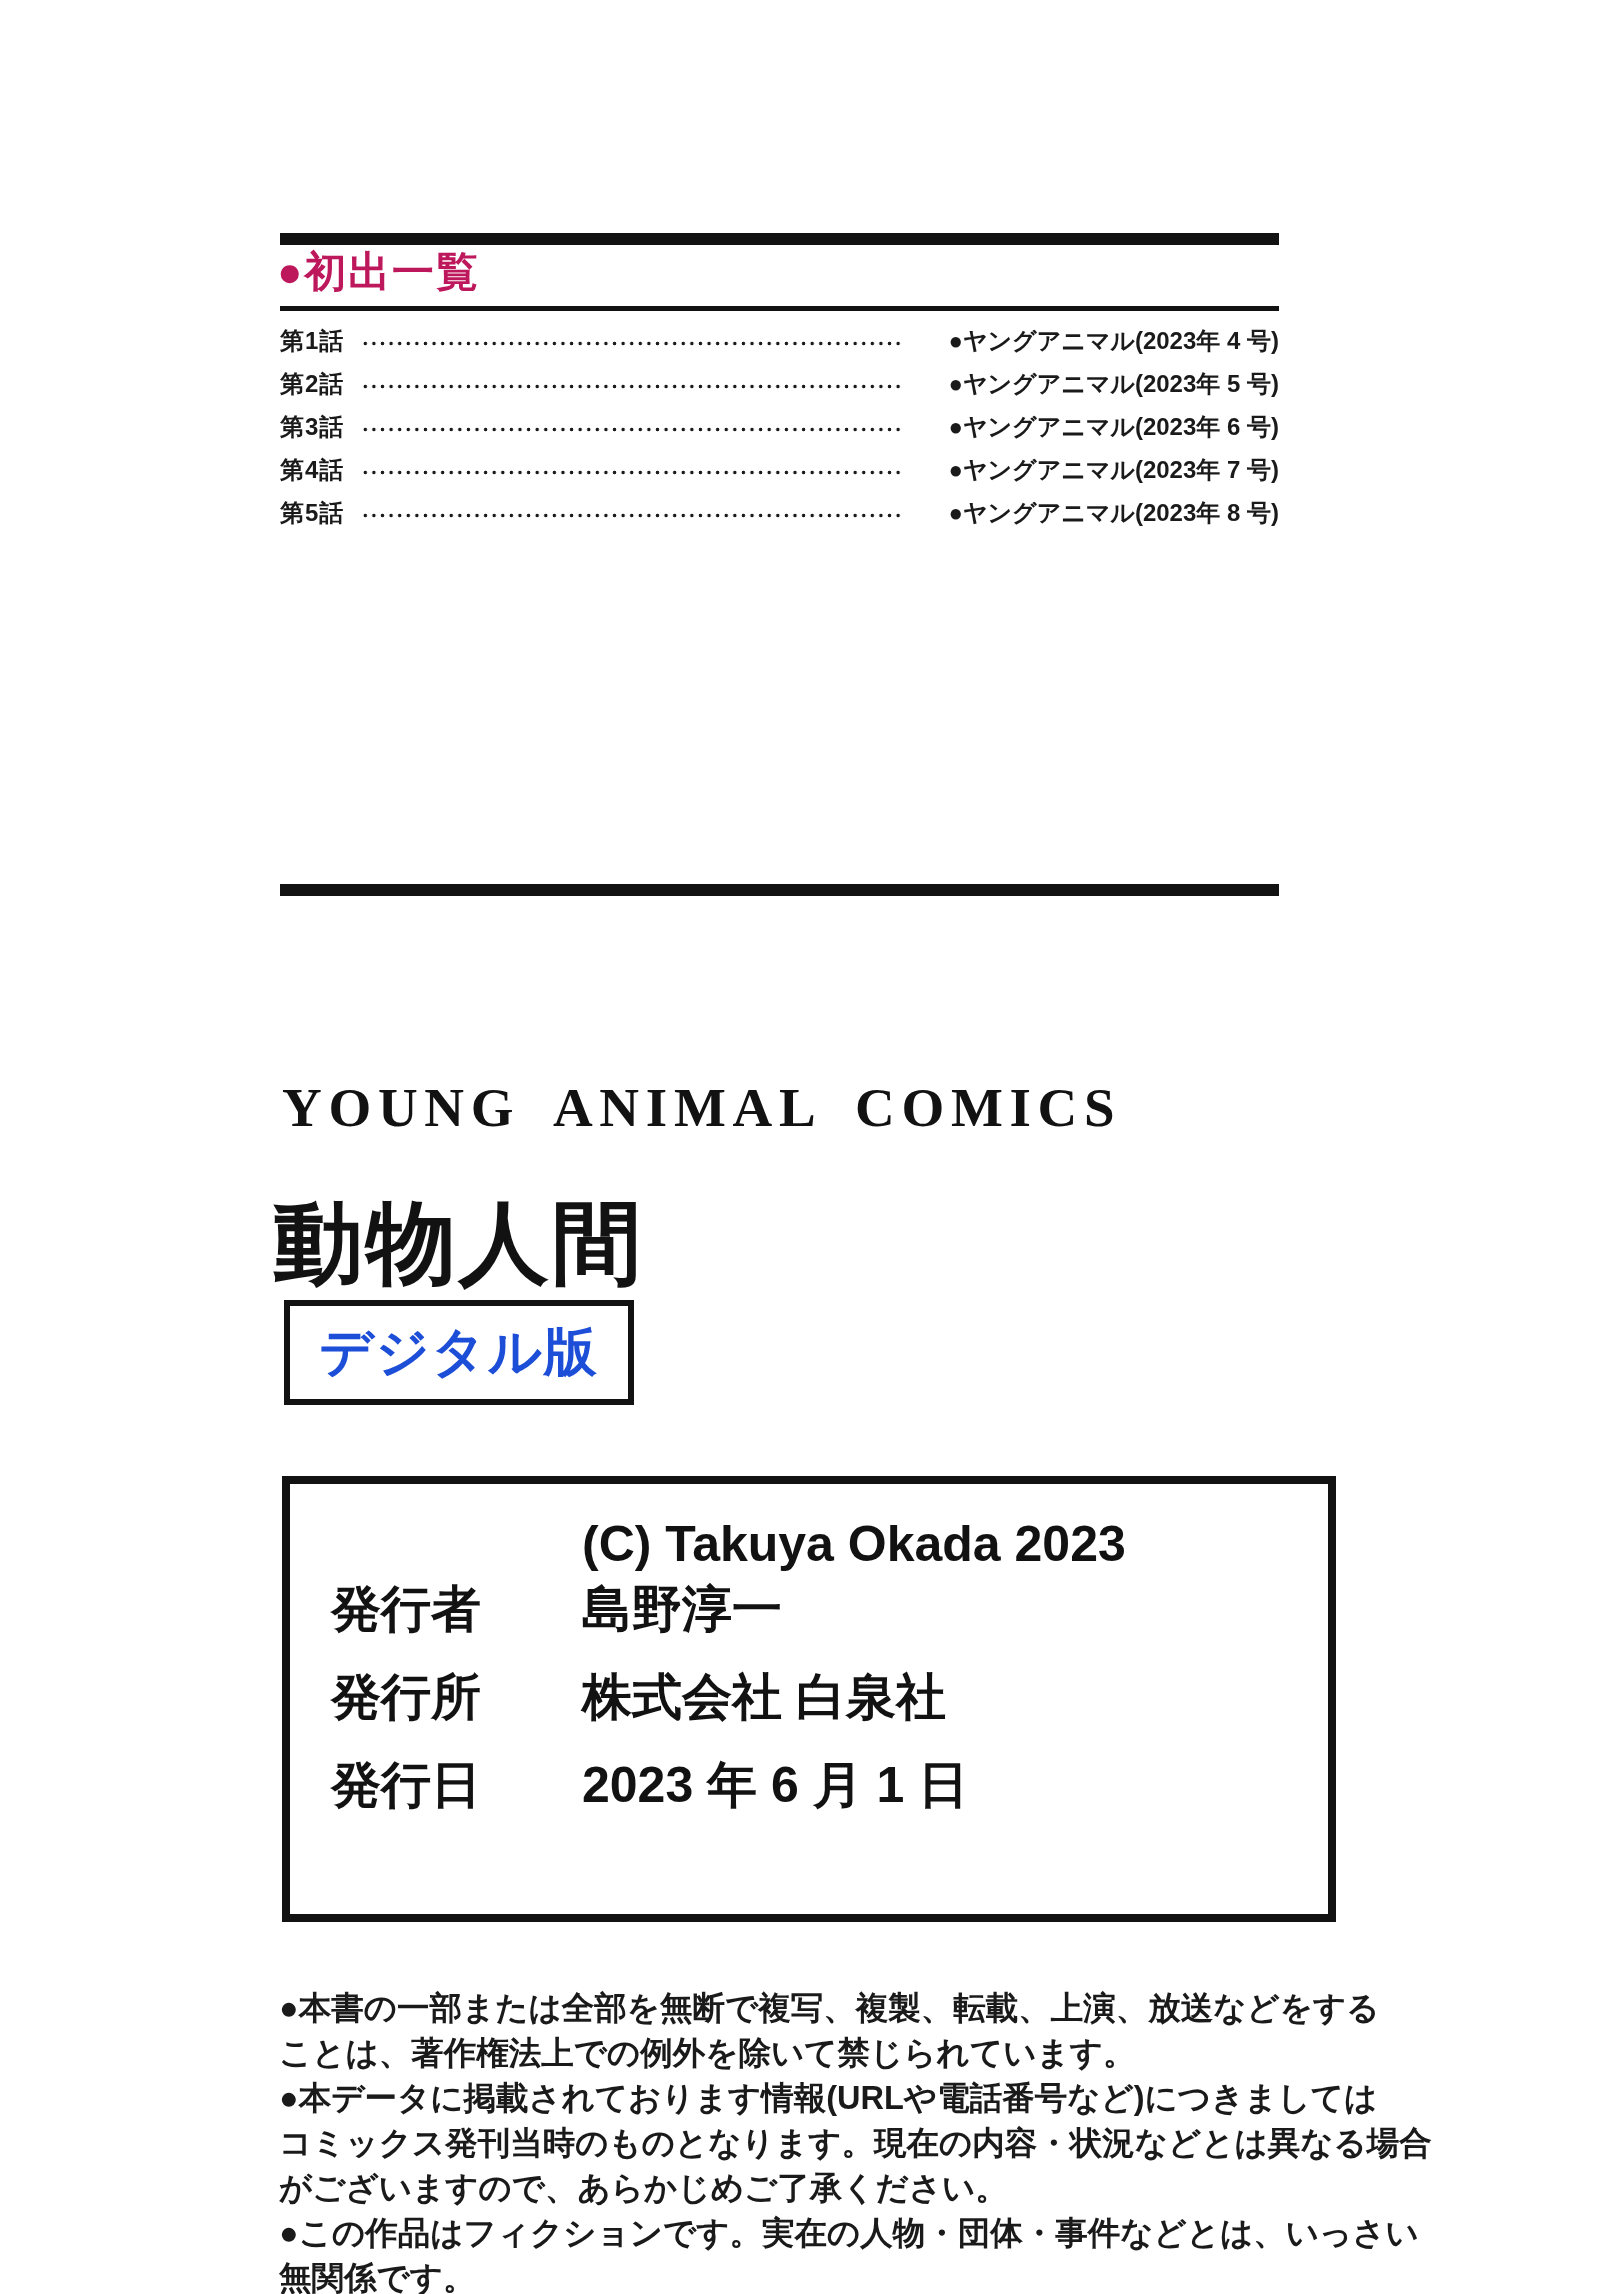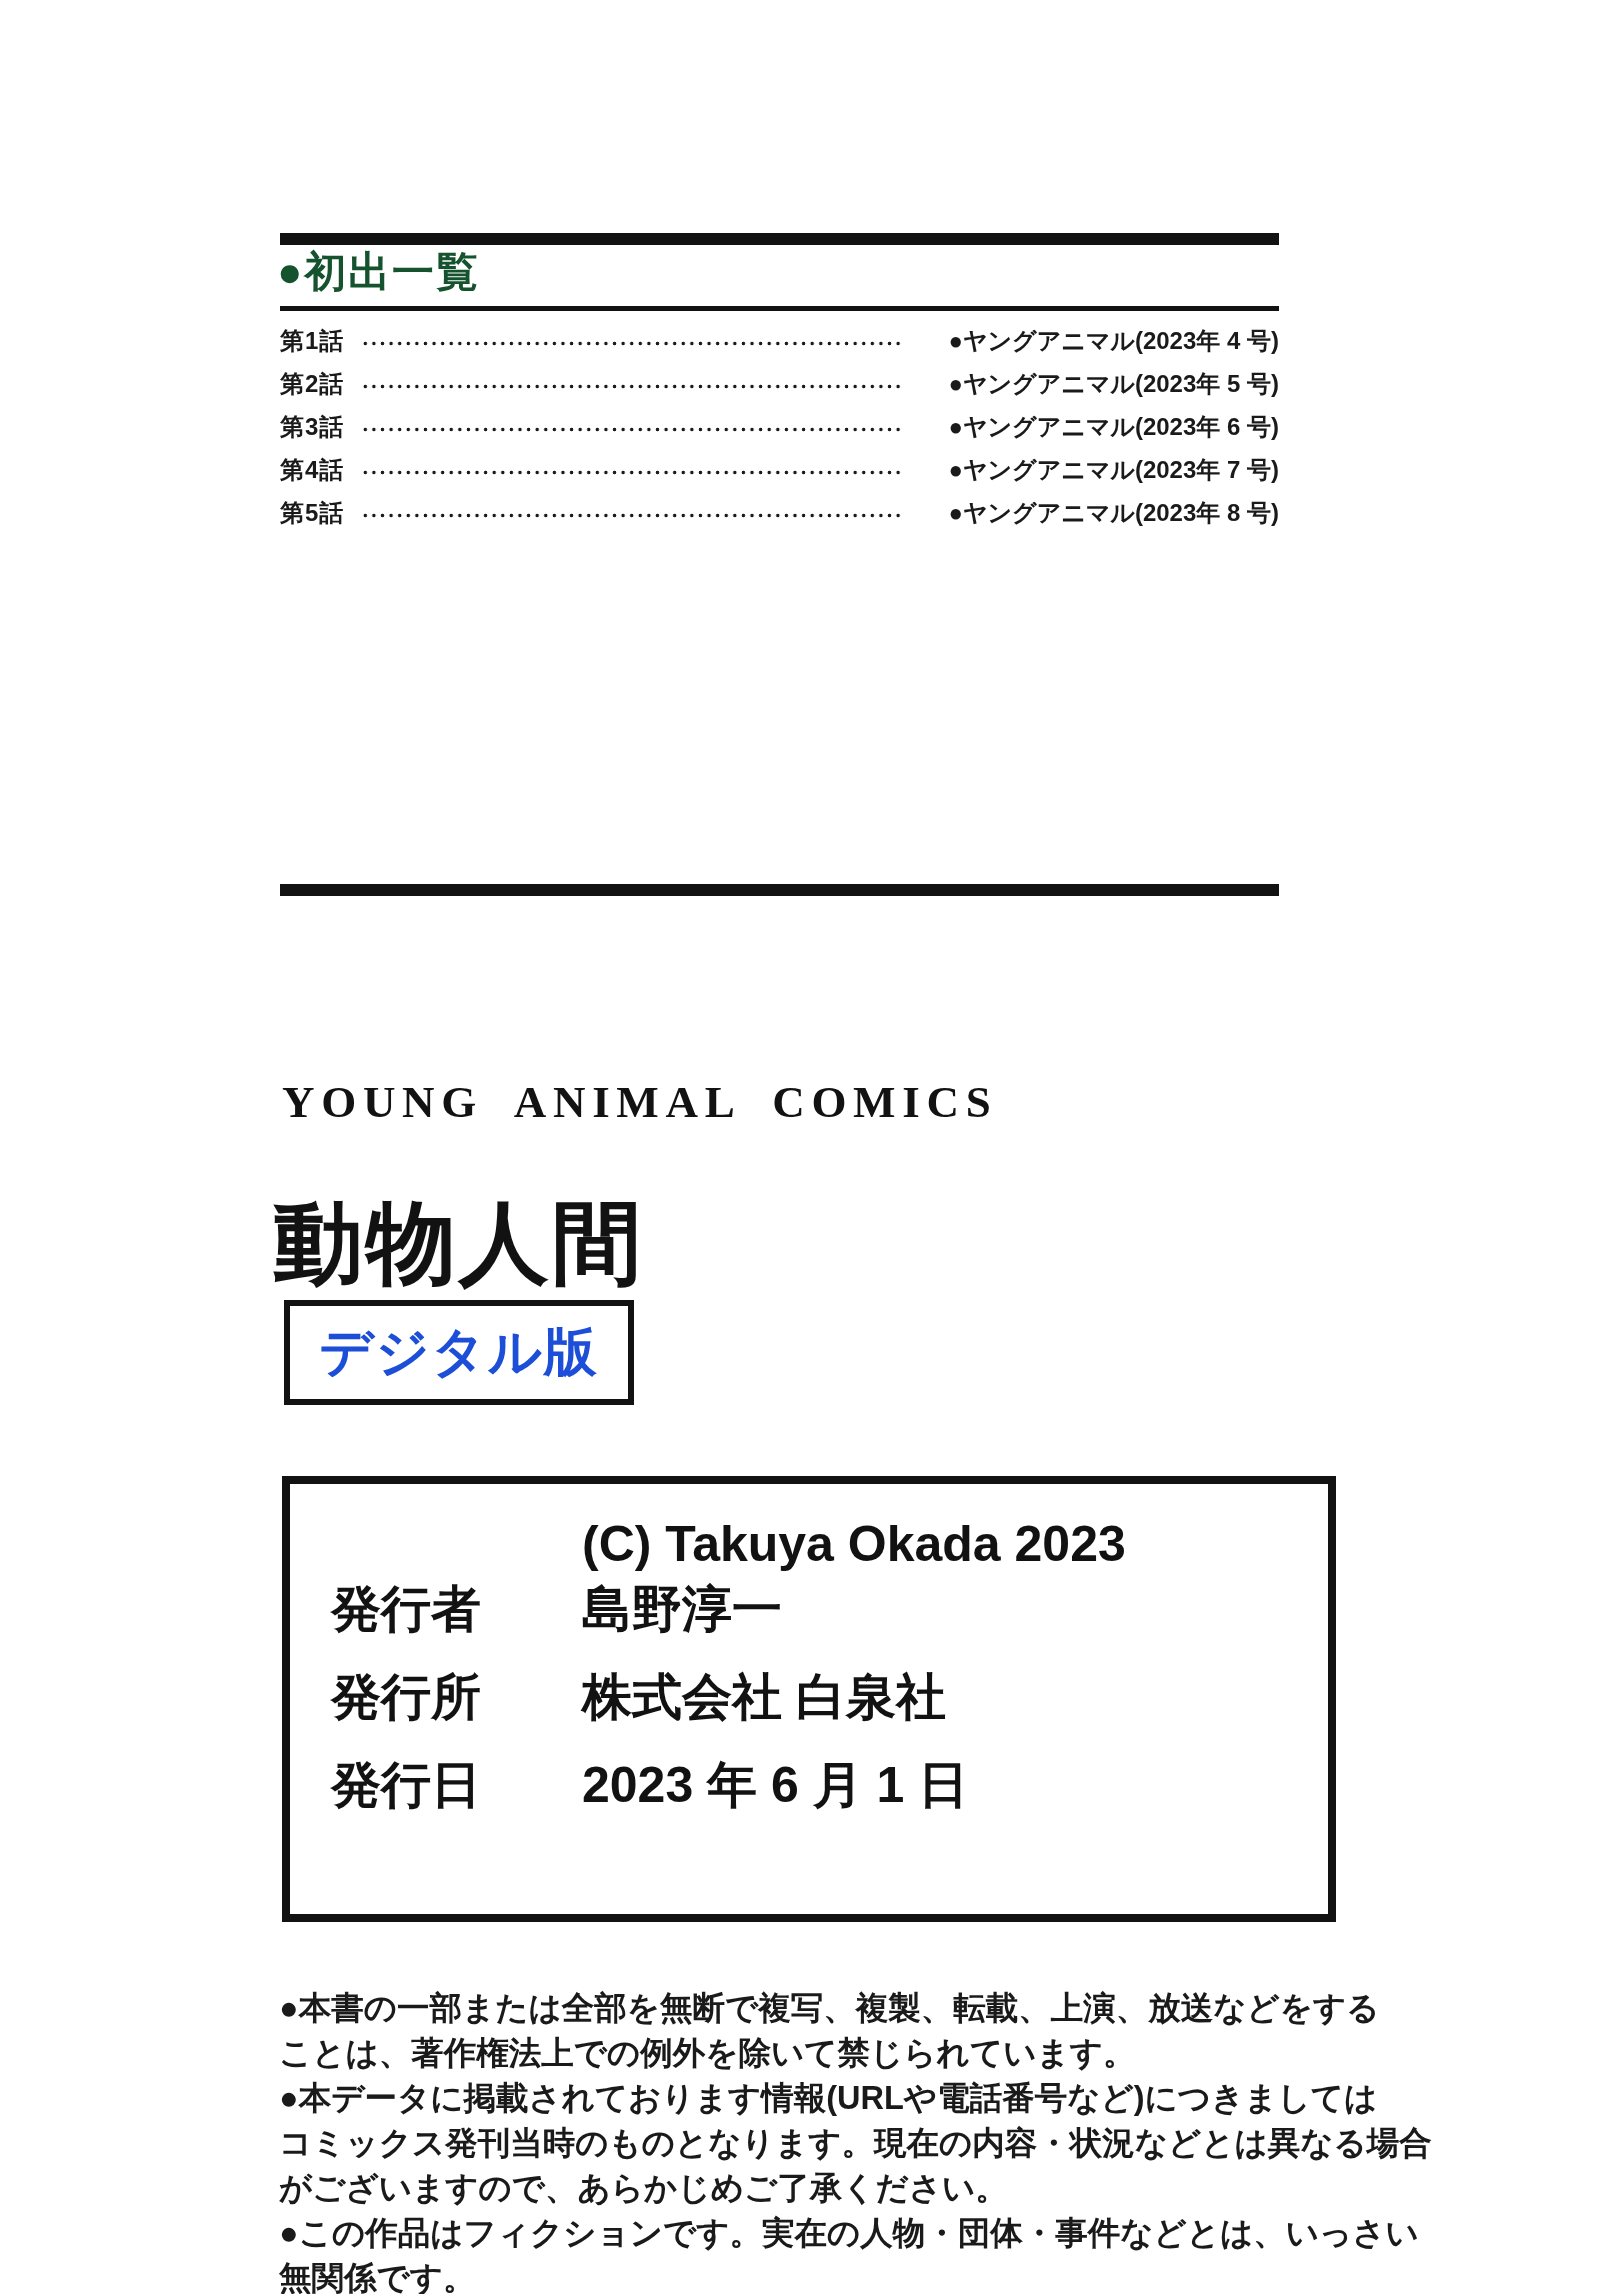--- a/index.html
+++ b/index.html
@@ -18,42 +18,42 @@
 
   
   .bar { position: absolute; left: 280px; width: 999px; background: #121212; }
   .bar-top { top: 233px; height: 12.4px; }
   .thin-rule { position: absolute; left: 280px; top: 306px; width: 999px; height: 4.8px; background: #121212; }
   .bar-mid { top: 884px; height: 12.4px; }
 
   .fp-heading {
     position: absolute; left: 277px; top: 247px;
     font-size: 42px; font-weight: 800; letter-spacing: 1.9px;
-    color: #14532d; line-height: 1.2;
+    color: #be185d; line-height: 1.2;
   }
   .fp-rows {
     position: absolute; left: 280px; top: 319px; width: 999px;
   }
   .fp-row {
     display: flex; align-items: center;
     height: 43px; font-size: 24px; font-weight: 600; color: #1a1a1a;
   }
   .fp-chapter { flex: 0 0 auto; letter-spacing: 1px; }
   .fp-leader {
     flex: 1 1 auto; height: 8.6px; margin: 5.7px 5.7px 0 17px;
     background-image: radial-gradient(circle, #1a1a1a 1.6px, transparent 2px);
     background-size: 8.6px 8.6px; background-repeat: repeat-x; background-position: 0 center;
   }
   .fp-source { flex: 0 0 auto; white-space: nowrap; margin-left: 40px; }
 
   
   .series {
     position: absolute; left: 282px; top: 1076px;
     font-family: "Liberation Serif", "DejaVu Serif", serif;
-    font-size: 45px; font-weight: 700; letter-spacing: 6.7px; word-spacing: 15.3px;
+    font-size: 55px; font-weight: 700; letter-spacing: 6.7px; word-spacing: 15.3px;
     color: #121212;
   }
   .title {
     position: absolute; left: 273px; top: 1183px;
     font-size: 90px; font-weight: 900; letter-spacing: 2.9px; color: #121212;
   }
   .edition-box {
     position: absolute; left: 284px; top: 1300px; width: 350px; height: 105px;
     border: 6.7px solid #121212; box-sizing: border-box;
     display: flex; align-items: center; justify-content: center;

